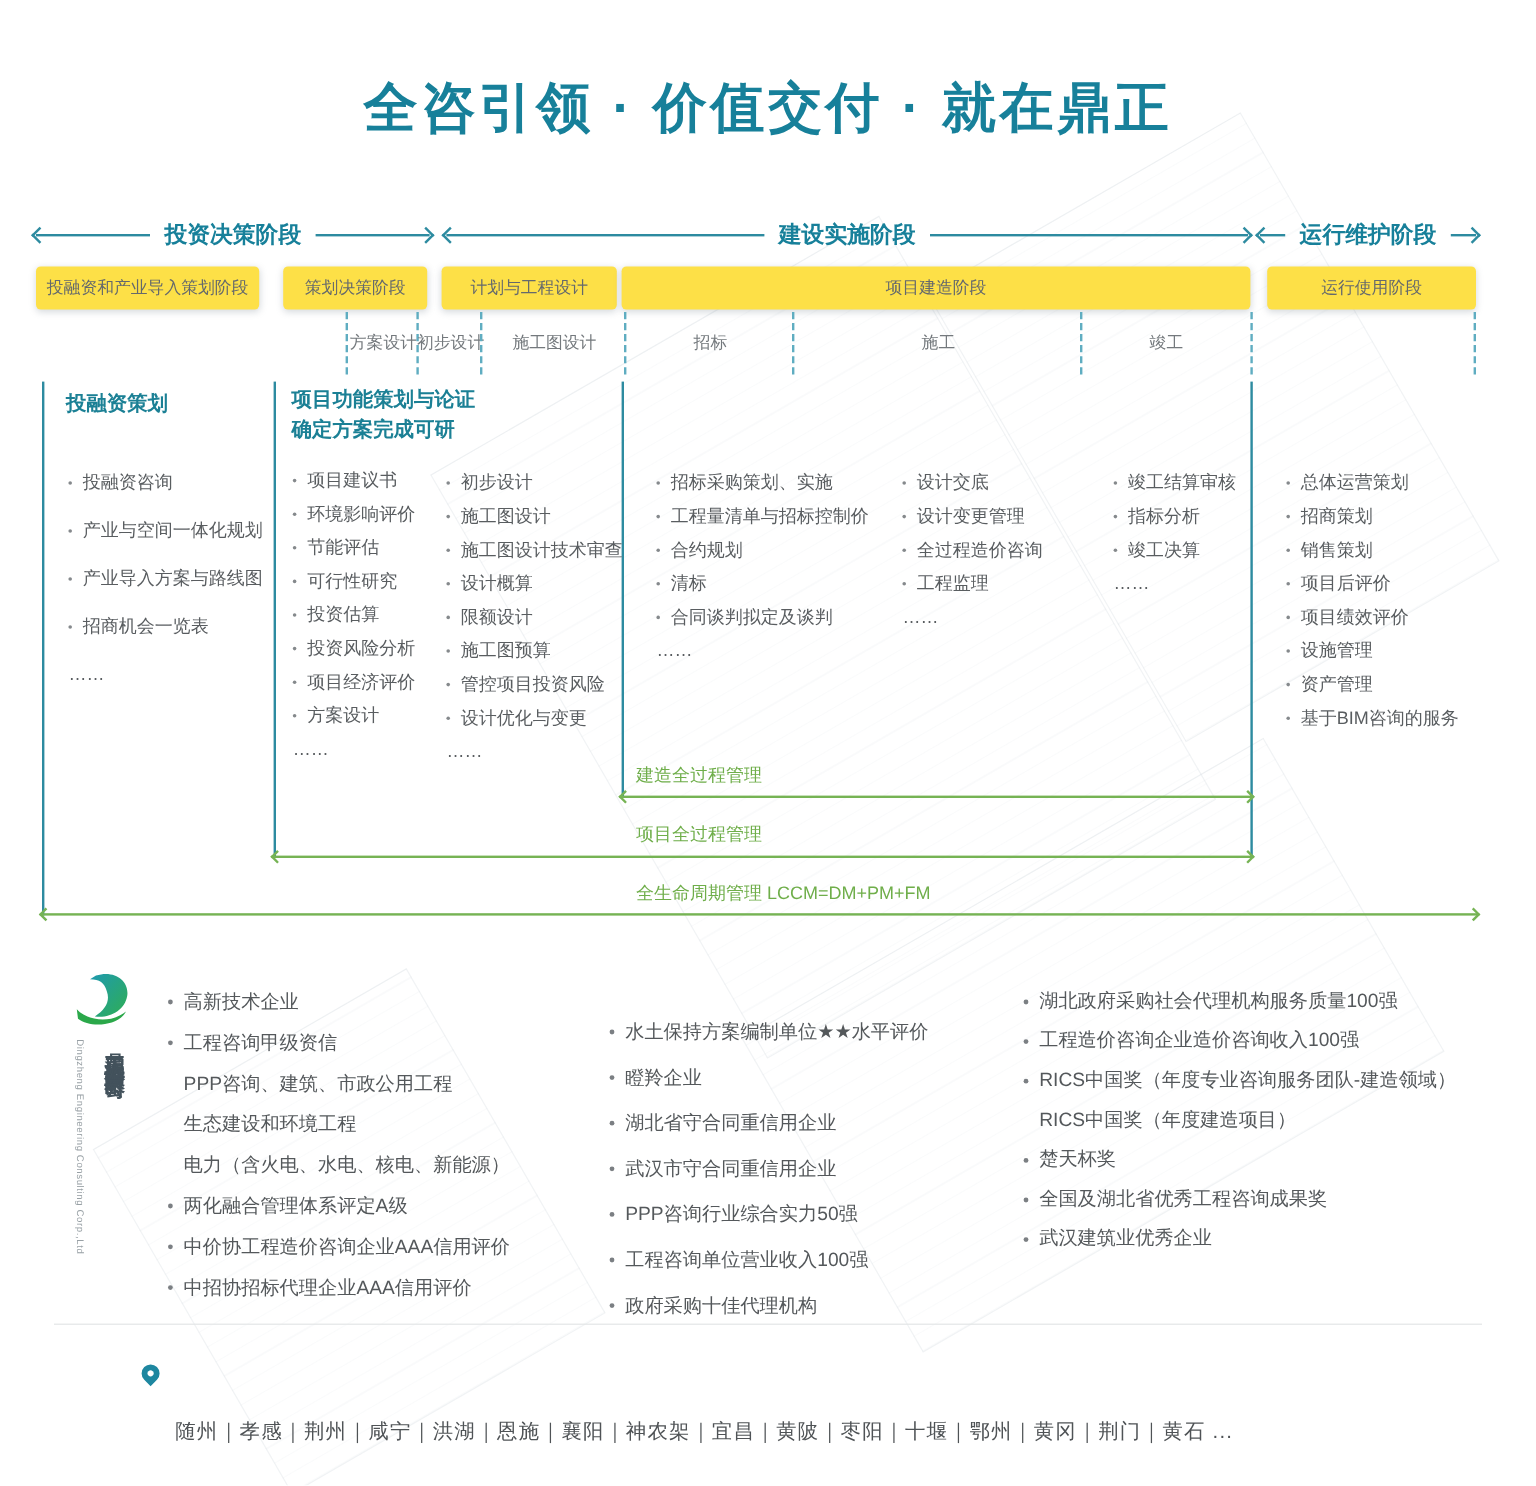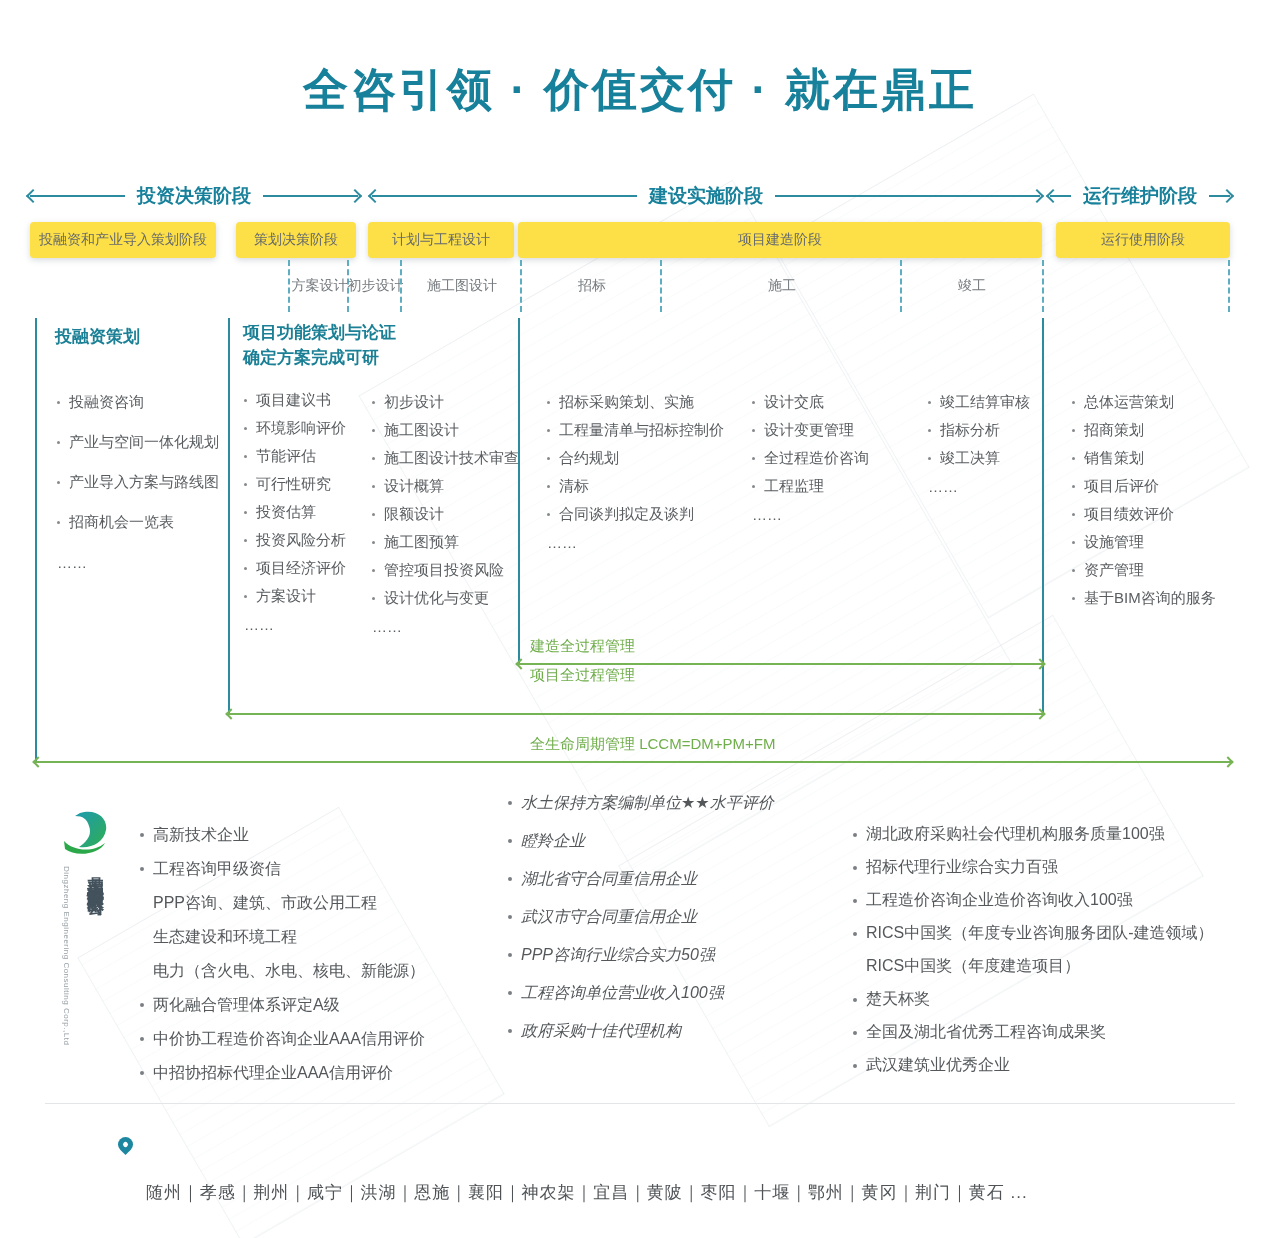--- a/index.html
+++ b/index.html
@@ -203,21 +203,21 @@
       <div class="li">销售策划</div>
       <div class="li">项目后评价</div>
       <div class="li">项目绩效评价</div>
       <div class="li">设施管理</div>
       <div class="li">资产管理</div>
       <div class="li">基于BIM咨询的服务</div>
     </div>
 
     <div class="glabel" style="top:637px;">建造全过程管理</div>
     <div class="garrow" style="left:518px;top:663px;width:525px;"></div>
-    <div class="glabel" style="top:666px;">项目全过程管理</div>
+    <div class="glabel" style="top:686px;">项目全过程管理</div>
     <div class="garrow" style="left:228px;top:713px;width:815px;"></div>
     <div class="glabel" style="top:735px;">全生命周期管理 LCCM=DM+PM+FM</div>
     <div class="garrow" style="left:35px;top:761px;width:1196px;"></div>
 
     <div style="position:absolute;left:58px;top:810px;">
       <svg width="54" height="50" viewBox="0 0 54 50">
         <defs>
           <linearGradient id="lg1" x1="0" y1="0" x2="1" y2="1">
             <stop offset="0" stop-color="#1e9ab0"></stop>
               <stop offset="1" stop-color="#2fae53"></stop>
@@ -233,32 +233,31 @@
     <div class="qcol qa" style="left:140px;top:818px;">
       <div class="ql">高新技术企业</div>
       <div class="ql">工程咨询甲级资信</div>
       <div class="ql plain">PPP咨询、建筑、市政公用工程</div>
       <div class="ql plain">生态建设和环境工程</div>
       <div class="ql plain">电力（含火电、水电、核电、新能源）</div>
       <div class="ql">两化融合管理体系评定A级</div>
       <div class="ql">中价协工程造价咨询企业AAA信用评价</div>
       <div class="ql">中招协招标代理企业AAA信用评价</div>
     </div>
-    <div class="qcol qb" style="left:508px;top:784px;font-style:italic;">
+    <div class="qcol qb" style="left:508px;top:841px;">
       <div class="ql">水土保持方案编制单位★★水平评价</div>
       <div class="ql">瞪羚企业</div>
       <div class="ql">湖北省守合同重信用企业</div>
       <div class="ql">武汉市守合同重信用企业</div>
       <div class="ql">PPP咨询行业综合实力50强</div>
       <div class="ql">工程咨询单位营业收入100强</div>
       <div class="ql">政府采购十佳代理机构</div>
     </div>
     <div class="qcol qc" style="left:853px;top:818px;">
       <div class="ql">湖北政府采购社会代理机构服务质量100强</div>
-      <div class="ql">招标代理行业综合实力百强</div>
       <div class="ql">工程造价咨询企业造价咨询收入100强</div>
       <div class="ql">RICS中国奖（年度专业咨询服务团队-建造领域）</div>
       <div class="ql plain">RICS中国奖（年度建造项目）</div>
       <div class="ql">楚天杯奖</div>
       <div class="ql">全国及湖北省优秀工程咨询成果奖</div>
       <div class="ql">武汉建筑业优秀企业</div>
     </div>
 
     <div class="divider"></div>
 

